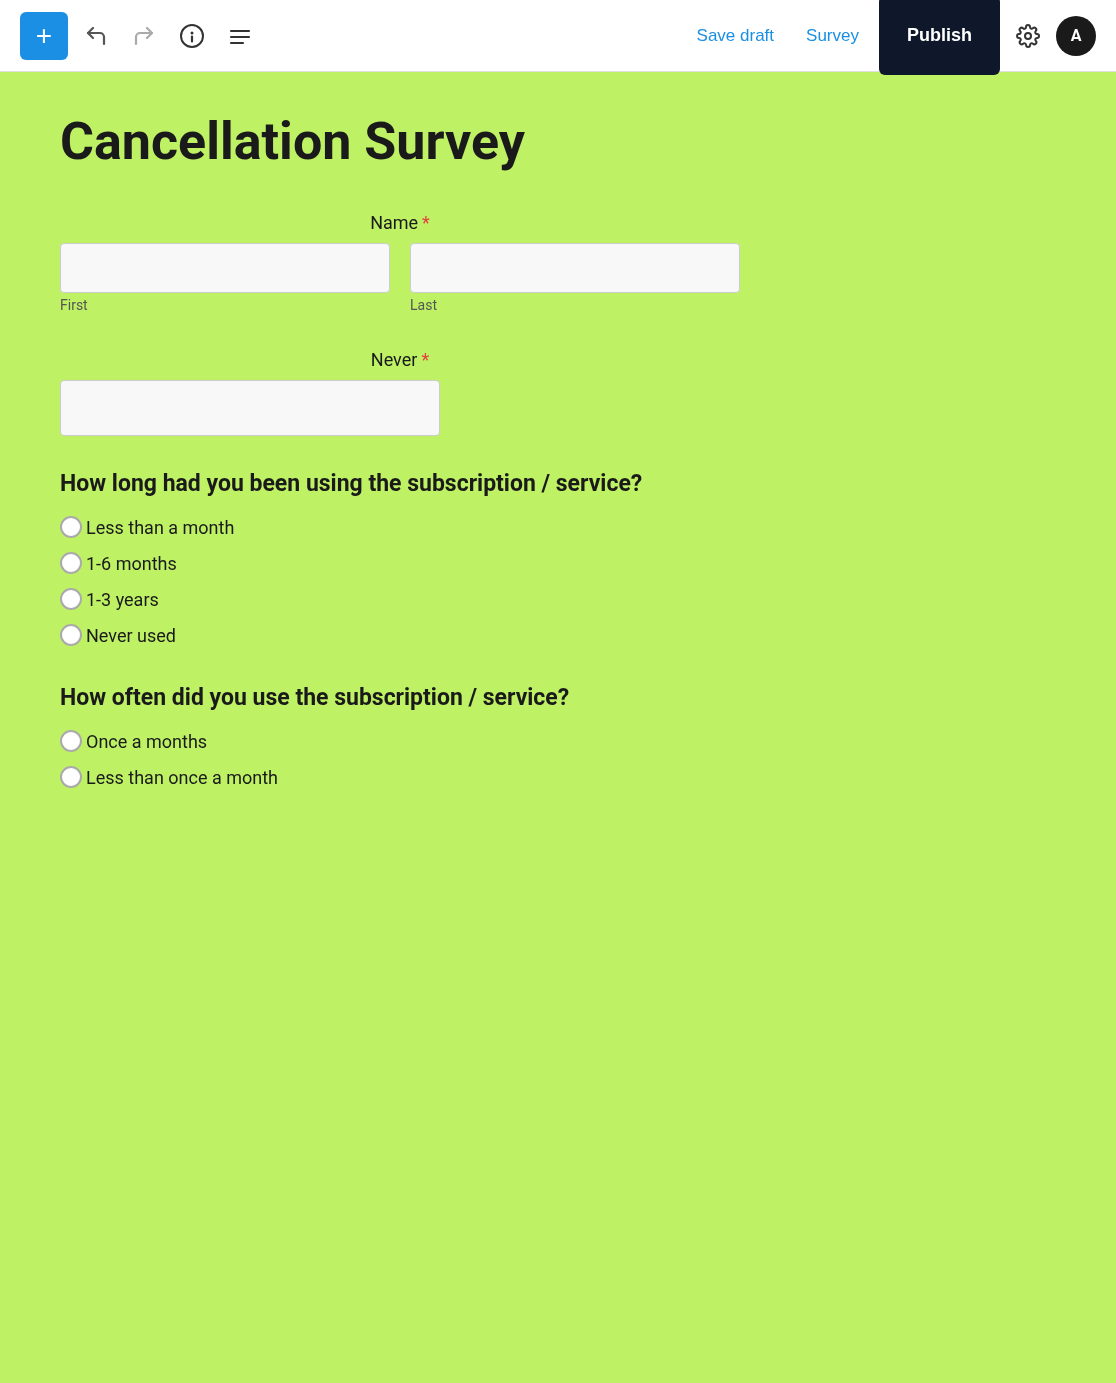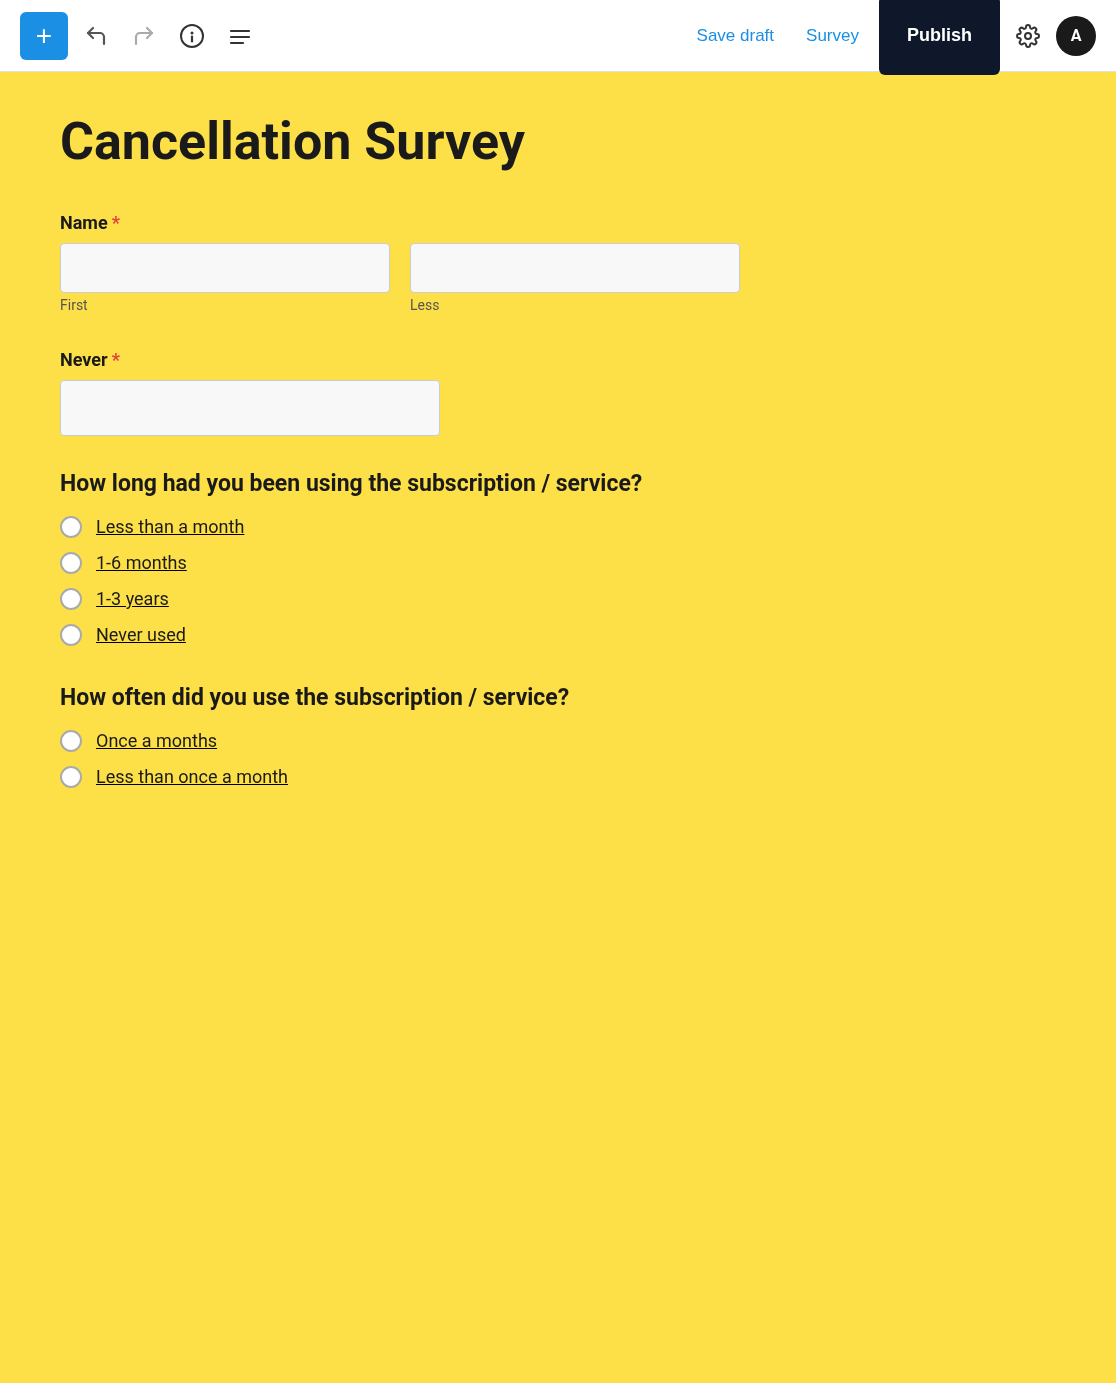--- a/index.html
+++ b/index.html
@@ -102,46 +102,47 @@
       align-items: center;
       justify-content: center;
       color: white;
       font-size: 16px;
       font-weight: 700;
       cursor: pointer;
     }
 
     
     .main-content {
-      background: #fde047;
+      background: #bef264;
       margin: 0;
       padding: 40px 60px 60px 60px;
       min-height: calc(1383px - 72px);
     }
 
     .page-title {
       font-size: 52px;
       font-weight: 700;
       color: #1a1a1a;
       margin-bottom: 40px;
       line-height: 1.15;
     }
 
     .form-section {
       max-width: 680px;
     }
 
     .field-label {
       font-size: 18px;
-      font-weight: 700;
+      font-weight: 400;
       color: #1a1a1a;
       margin-bottom: 10px;
       display: flex;
       align-items: center;
       gap: 4px;
+      justify-content: center;
     }
 
     .required-star {
       color: #e53e3e;
       font-size: 18px;
     }
 
     .name-fields {
       display: flex;
       gap: 20px;
@@ -192,25 +193,24 @@
     .question-text {
       font-size: 23px;
       font-weight: 700;
       color: #1a1a1a;
       margin-bottom: 16px;
       line-height: 1.4;
     }
 
     .radio-option {
       display: flex;
-      align-items: flex-start;
-      gap: 14px;
+      align-items: flex-end;
+      gap: 4px;
       margin-bottom: 14px;
       cursor: pointer;
-      text-decoration: underline;
     }
 
     .radio-circle {
       width: 22px;
       height: 22px;
       border-radius: 50%;
       border: 2px solid #aaa;
       background: white;
       flex-shrink: 0;
       display: flex;
@@ -293,21 +293,21 @@
         <span>Name</span>
         <span class="required-star">*</span>
       </div>
       <div class="name-fields">
         <div class="name-field-wrapper">
           <input type="text" class="text-input" style="">
           <span class="field-sublabel">First</span>
         </div>
         <div class="name-field-wrapper">
           <input type="text" class="text-input" style="">
-          <span class="field-sublabel">Less</span>
+          <span class="field-sublabel">Last</span>
         </div>
       </div>
     </div>
 
     <div class="email-field-wrapper">
       <div class="field-label">
         <span>Never</span>
         <span class="required-star">*</span>
       </div>
       <input type="email" class="email-input" style="">

